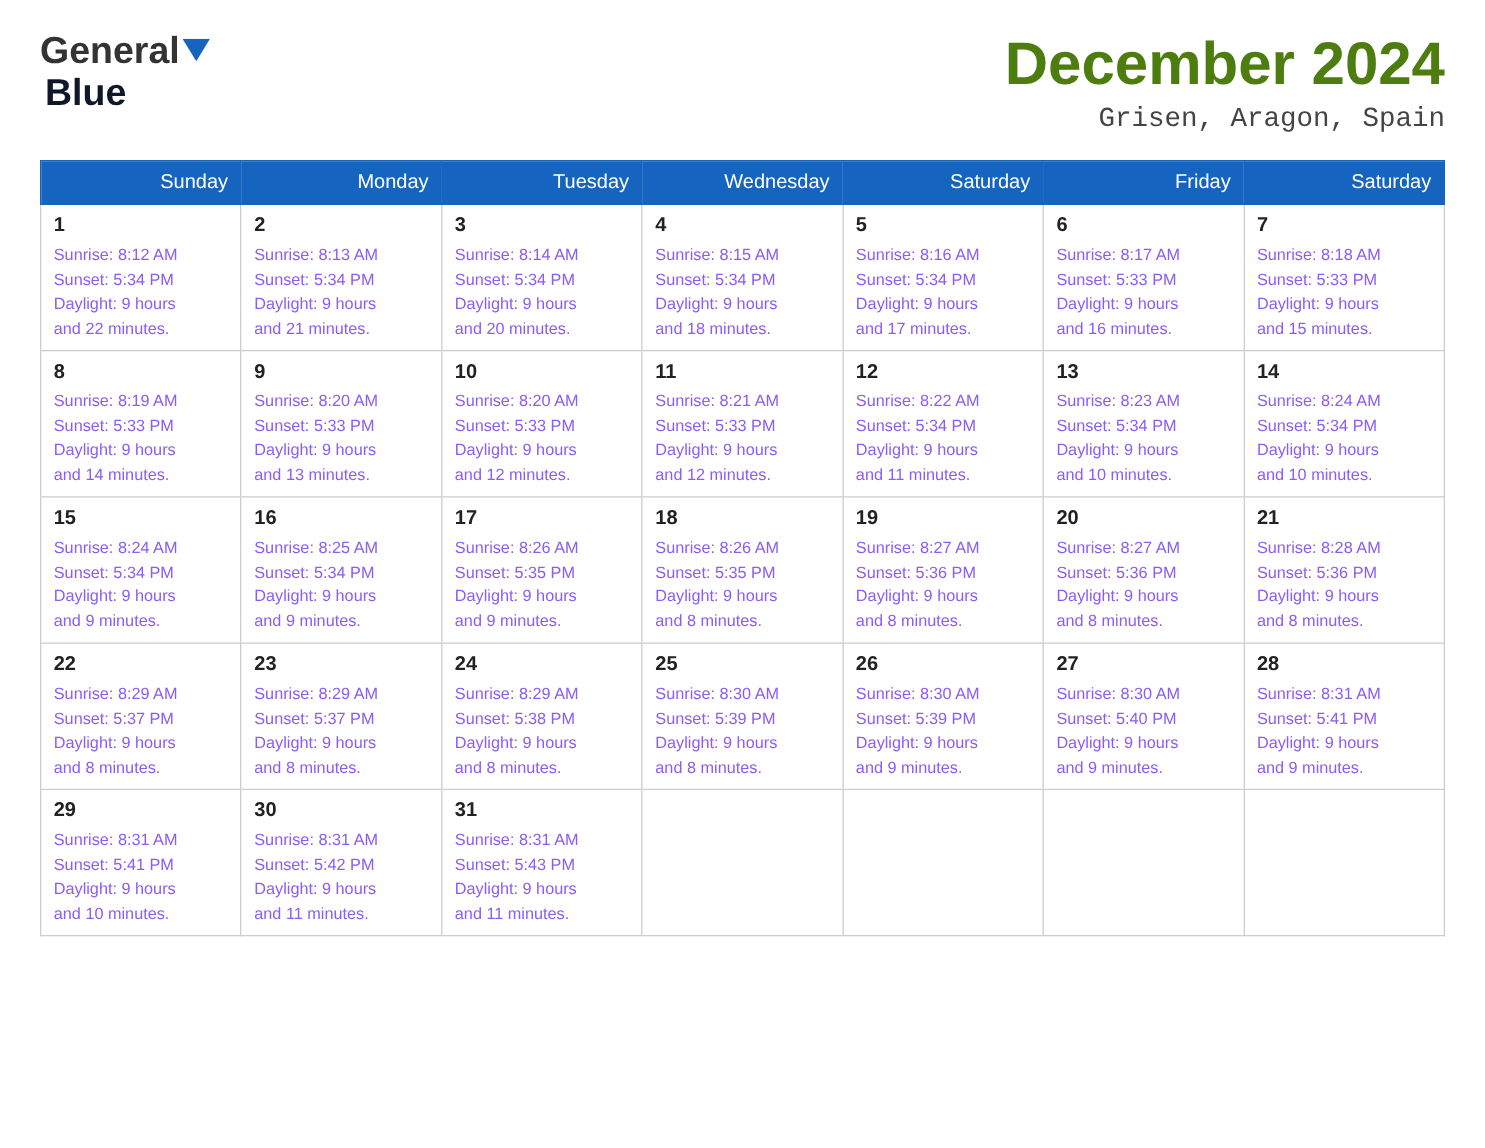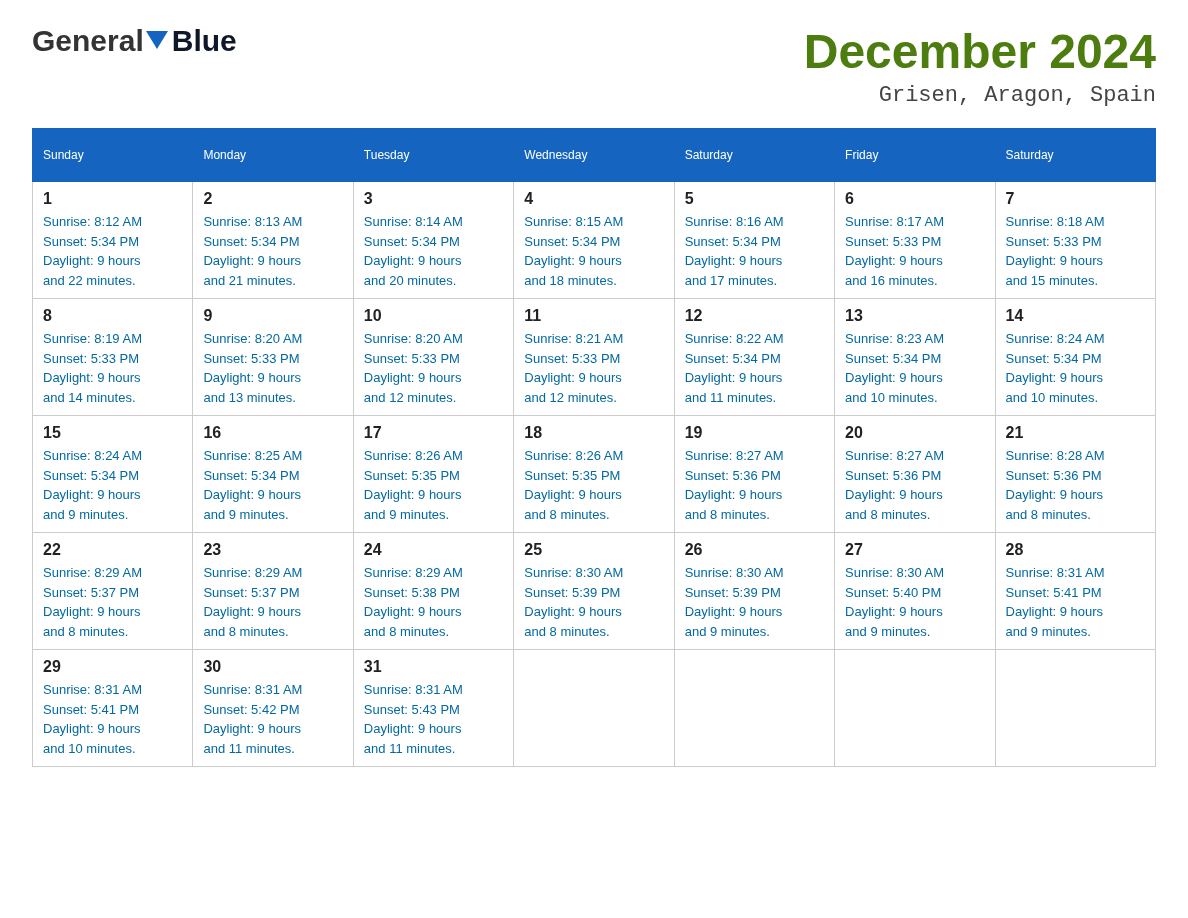--- a/index.html
+++ b/index.html
@@ -11,21 +11,21 @@
       min-height: 918px;
     }
     .header {
       display: flex;
       justify-content: space-between;
       align-items: flex-start;
       margin-bottom: 20px;
     }
     .logo {
       display: flex;
-      flex-direction: row;
+      flex-direction: column;
       align-items: flex-start;
     }
     .logo-line1 { display: flex; align-items: center; }
 
     .title-block {
       text-align: right;
     }
     .month-title {
       font-size: 48px;
       font-weight: bold;
@@ -39,42 +39,42 @@
     }
 
     .calendar {
       width: 100%;
       border-collapse: collapse;
       border: 1px solid #ccc;
     }
     .calendar th {
       background-color: #1565C0;
       color: #fff;
-      text-align: left;
-      padding: 19px 10px;
-      font-size: 12px;
+      text-align: right;
+      padding: 8px 10px;
+      font-size: 16px;
       font-weight: normal;
       border: 1px solid #1565C0;
     }
     .calendar td {
       vertical-align: top;
       padding: 8px 10px;
       border: 1px solid #ccc;
       width: calc(100% / 7);
       min-height: 100px;
     }
     .day-number {
       font-size: 16px;
       font-weight: bold;
       color: #222;
       margin-bottom: 4px;
     }
     .day-info {
       font-size: 13px;
-      color: #0369a1;
+      color: #8b5cf6;
       line-height: 1.5;
     }
     .empty-cell {
       background: #fff;
     }
   </style>
 </head>
 <body>
 
 <div class="header">

